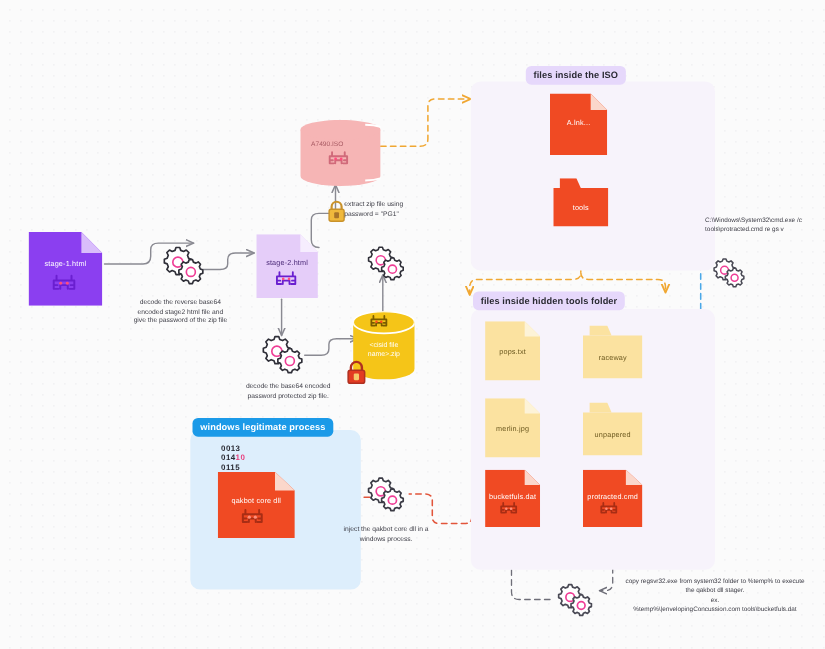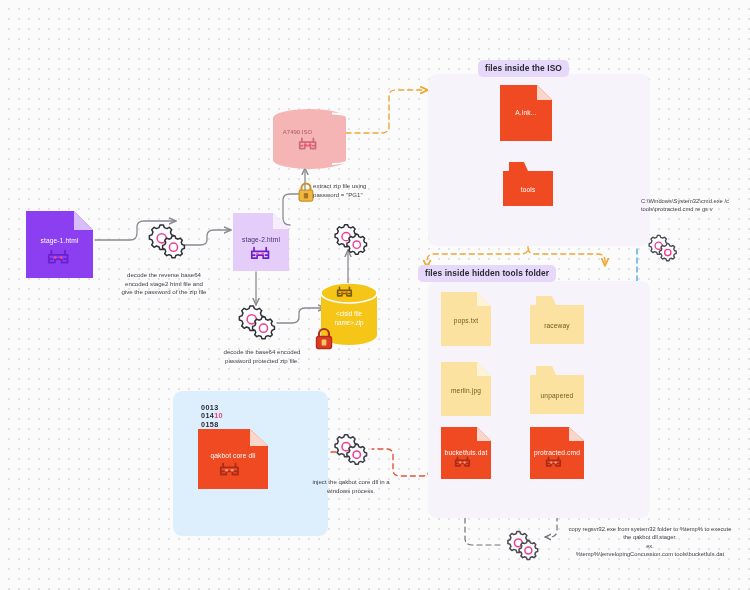--- a/index.html
+++ b/index.html
@@ -18,21 +18,21 @@
   .panel{position:absolute;border-radius:9px;}
   .panel-iso{left:428px;top:74px;width:222px;height:172px;background:#f7f3fb;}
   .panel-tools{left:428px;top:281px;width:222px;height:237px;background:#f7f3fb;}
   .panel-win{left:173px;top:391px;width:155px;height:145px;background:#ddeefc;}
 
   .panel-title{
     position:absolute;border-radius:5px;padding:3px 7px 4px 7px;
     font-size:8.4px;font-weight:bold;letter-spacing:.1px;white-space:nowrap;
   }
   .t-iso{left:430px;top:60px;background:#e6d8fb;color:#2a2a33;margin-left:48px;}
-  .t-tools{left:418px;top:265px;background:#e6d8fb;color:#2a2a33;}
+  .t-tools{left:430px;top:265px;background:#e6d8fb;color:#2a2a33;}
   .t-win{left:175px;top:380px;background:#1b9ae8;color:#ffffff;}
 
   
   .node{position:absolute;}
   .filelabel{
     position:absolute;left:0;right:0;text-align:center;
     font-size:6.6px;letter-spacing:.15px;pointer-events:none;
   }
 
   .cyl{position:absolute;}
@@ -100,20 +100,21 @@
       <path d="M500,545 L472,545 Q465,545 465,538 L465,490 Q465,484 465,480 L465,476" stroke="#6e6e78" stroke-width="1.2" stroke-dasharray="5,4" marker-end="url(#ar-dark)"></path>
     </g>
   </svg>
 
   <div class="panel panel-iso"></div>
   <div class="panel panel-tools"></div>
   <div class="panel panel-win"></div>
 
   <div class="panel-title t-iso">files inside the ISO</div>
   <div class="panel-title t-tools">files inside hidden tools folder</div>
+  <div class="panel-title t-win">windows legitimate process</div>
 
   <div class="node" style="left:26px;top:211px;width:67px;height:67px;">
     <svg width="67" height="67" viewBox="0 0 67 67">
       <path d="M0,0 L48,0 L67,19 L67,67 L0,67 Z" fill="#8b3ff0"></path>
       <path d="M48,0 L67,19 L48,19 Z" fill="#d9bdfb"></path>
       <g transform="translate(22,38) scale(0.85)" fill="none" stroke="#6a1fd0" stroke-width="2.1" stroke-linecap="round" stroke-linejoin="round">
         <path d="M4,2 L4,6 M20,2 L20,6 M1,7 L23,7 M1,7 L1,16 M23,7 L23,16 M1,12 L5,12 M19,12 L23,12 M1,16 L6,16 M18,16 L23,16 M8,16 L8,12 M16,16 L16,12 M8,12 L16,12"></path>
         <circle cx="8.5" cy="10" r="1.6" fill="#ff4d7e" stroke="none"></circle>
         <circle cx="15.5" cy="10" r="1.6" fill="#ff4d7e" stroke="none"></circle>
       </g>
@@ -309,21 +310,21 @@
         <circle cx="8.5" cy="10.5" r="1.9" fill="#ff8e7a" stroke="none"></circle>
         <circle cx="15.5" cy="10.5" r="1.9" fill="#ff8e7a" stroke="none"></circle>
       </g>
     </svg>
     <div class="filelabel" style="top:22px;color:#ffffff;">protracted.cmd</div>
   </div>
 
   <div class="bits" style="left:201px;top:404px;">
     <span>0013</span><br>
     <span>014</span><span class="pink">10</span><br>
-    <span>0158</span>
+    <span>0115</span>
   </div>
 
   <div class="node" style="left:198px;top:429px;width:70px;height:60px;">
     <svg width="70" height="60" viewBox="0 0 70 60">
       <path d="M0,0 L52,0 L70,17 L70,60 L0,60 Z" fill="#f04a23"></path>
       <path d="M52,0 L70,17 L52,17 Z" fill="#fbd7cb"></path>
       <g transform="translate(22,33) scale(0.78)" fill="none" stroke="#a82d14" stroke-width="2.3" stroke-linecap="round" stroke-linejoin="round">
         <path d="M4,2 L4,6 M20,2 L20,6 M1,7 L23,7 M1,7 L1,16 M23,7 L23,16 M1,12 L5,12 M19,12 L23,12 M1,16 L6,16 M18,16 L23,16 M8,16 L8,12 M16,16 L16,12 M8,12 L16,12"></path>
         <circle cx="8.5" cy="10.5" r="1.9" fill="#ff8e7a" stroke="none"></circle>
         <circle cx="15.5" cy="10.5" r="1.9" fill="#ff8e7a" stroke="none"></circle>

